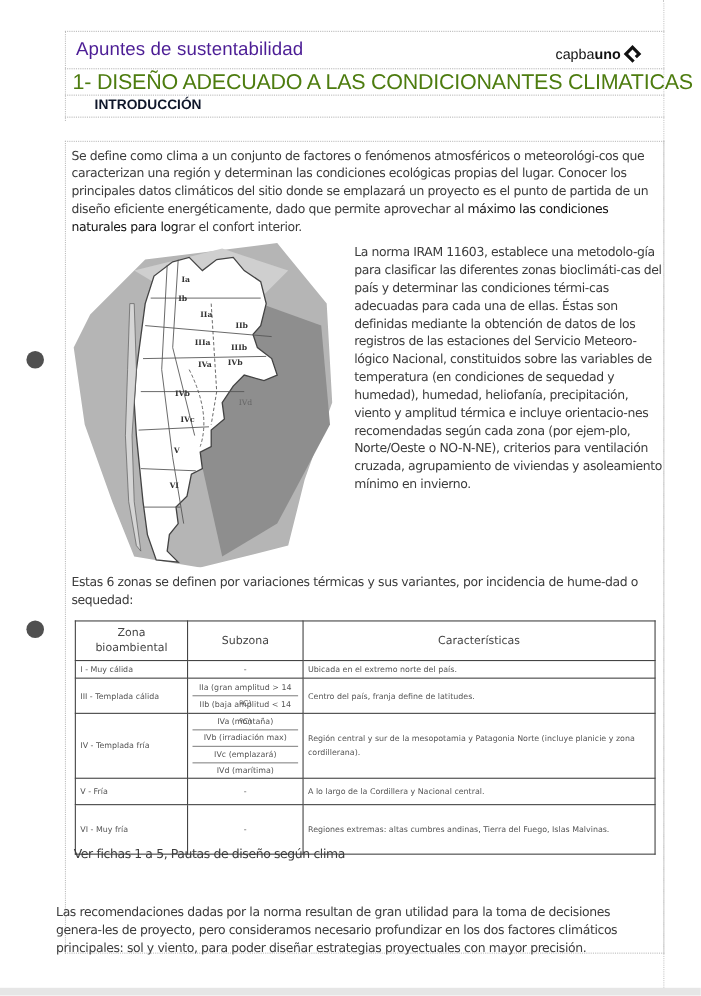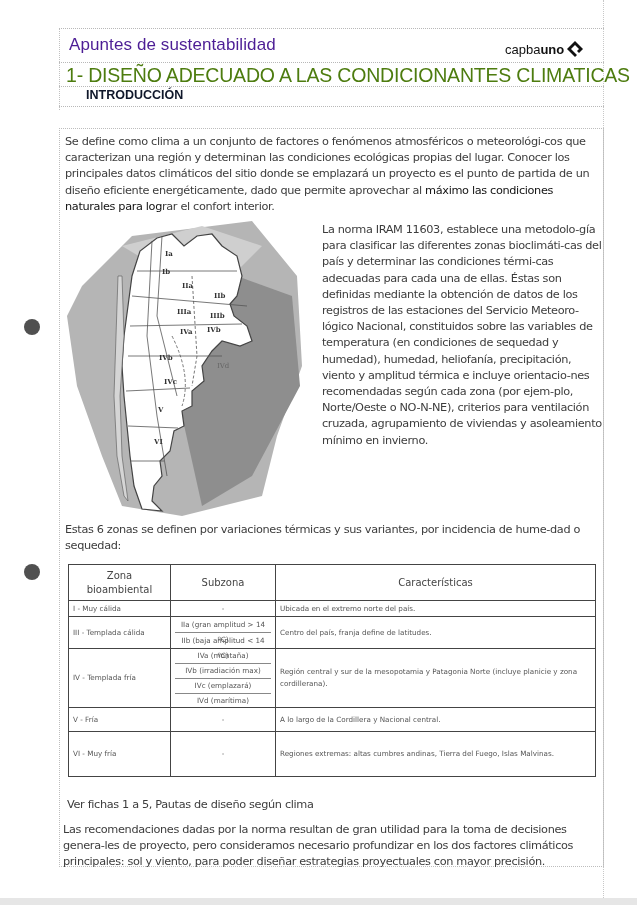--- a/index.html
+++ b/index.html
@@ -57,22 +57,22 @@
     border: 1px dotted #bdbdbd; box-sizing: border-box;
   }
   .para {
     position: absolute; font-size: 11.3px; line-height: 16.2px; color: #3c3c3c;
     font-family: "DejaVu Sans", sans-serif; letter-spacing: -0.35px;
   }
   .para .dark { color: #111; }
   .p-intro { left: 65px; top: 134px; width: 540px; }
   .p-norma { left: 322px; top: 222px; width: 282px; }
   .p-zonas { left: 65px; top: 522px; width: 540px; }
-  .p-ref { left: 67px; top: 797px; width: 400px; }
-  .p-recom { left: 63px; top: 822px; width: 542px; }
+  .p-ref { left: 67px; top: 769px; width: 400px; }
+  .p-recom { left: 51px; top: 822px; width: 542px; }
   .map-figure { position: absolute; left: 62px; top: 216px; width: 246px; height: 300px; }
 
   table.zones {
     position: absolute; left: 68px; top: 564px; width: 527px;
     border-collapse: collapse; table-layout: fixed;
     font-family: "DejaVu Sans", sans-serif; color: #555;
   }
   table.zones th, table.zones td {
     border: 1px solid #444; padding: 0 4px; vertical-align: middle;
   }

